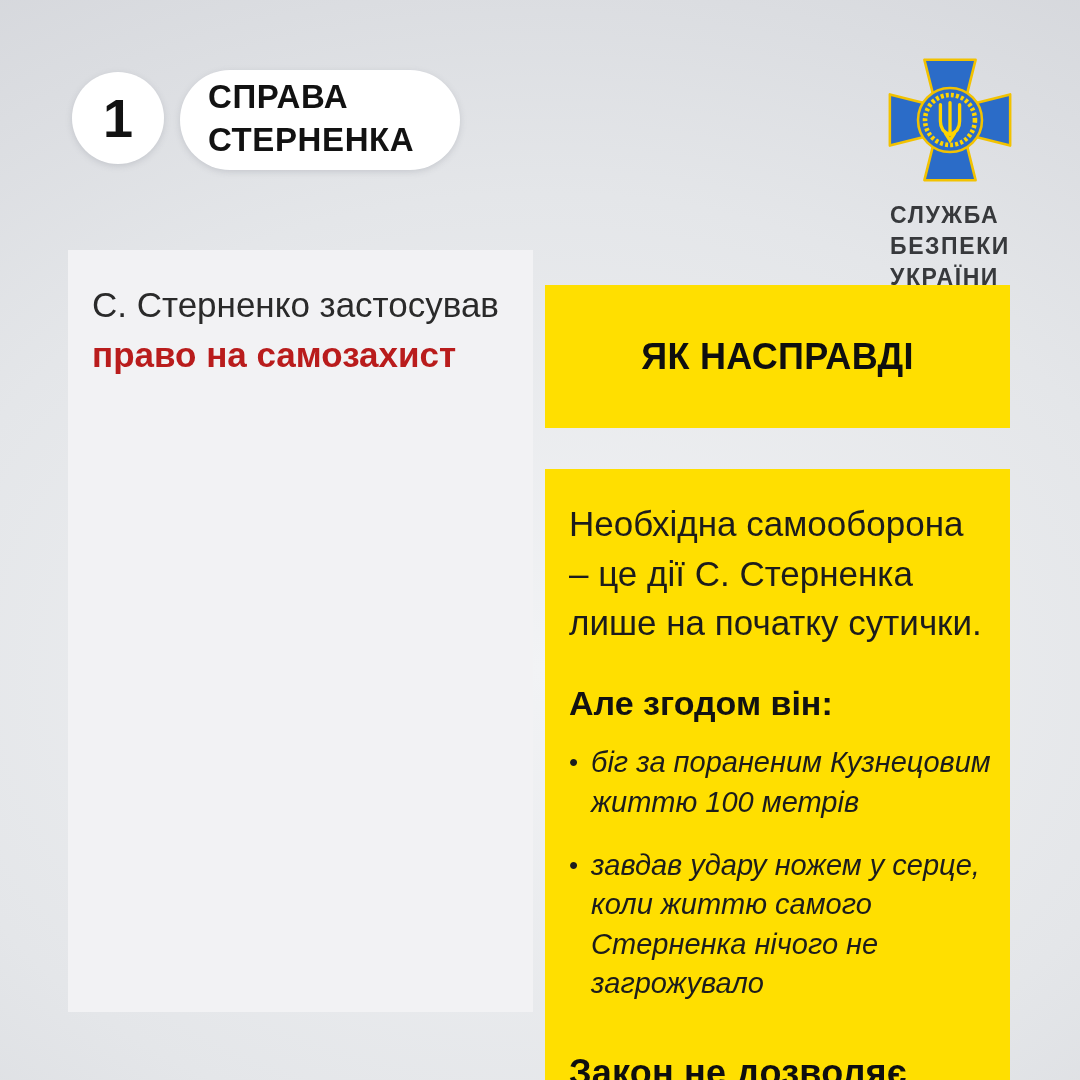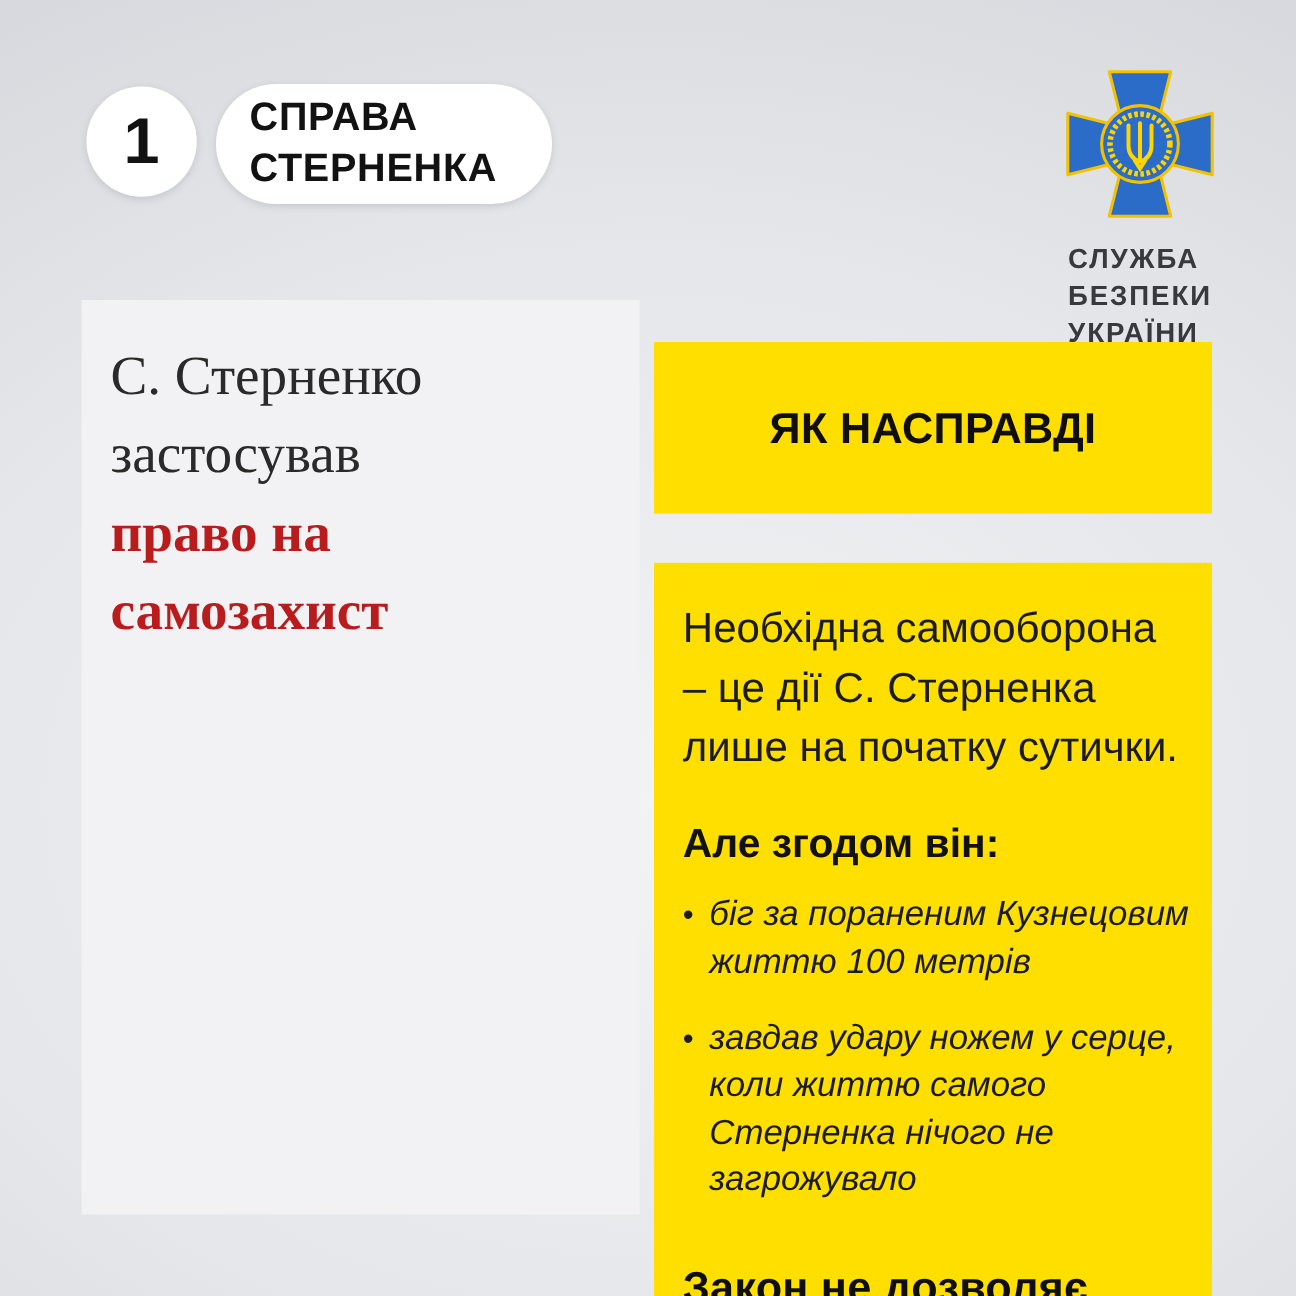--- a/index.html
+++ b/index.html
@@ -43,21 +43,21 @@
   .col{flex:1 1 0;display:flex;flex-direction:column;gap:6px;min-width:0;}
   .col-header{
     flex:0 0 143px;display:flex;align-items:center;justify-content:center;
     text-align:center;font-size:36px;font-weight:800;letter-spacing:.3px;
     line-height:1.32;color:#0f0f0f;padding:0 16px;box-sizing:border-box;
   }
   .col-body{flex:1 1 auto;box-sizing:border-box;padding:30px 18px 0 24px;}
   .col-claim .col-header,.col-claim .col-body{background:#f2f2f4;}
   .col-fact .col-header,.col-fact .col-body{background:#ffdf00;margin-top:35px;}
 
-  .claim-line{margin:0;font-size:46px;line-height:1.42;color:#2a2a2a;font-weight:400;font-family:Liberation Serif, serif;}
+  .claim-line{margin:0;font-size:35px;line-height:1.42;color:#2a2a2a;font-weight:400;}
   .claim-line.bold{font-weight:800;color:#b91c1c;}
 
   .fact-intro{margin:0 0 36px 0;font-size:35px;line-height:1.42;color:#1c1c1c;font-weight:400;}
   .fact-list-title{margin:0 0 20px 0;font-size:34px;font-weight:800;color:#121212;}
   .fact-list{list-style:none;margin:0 0 44px 0;padding:0;}
   .fact-list li{
     display:flex;gap:13px;align-items:flex-start;
     font-style:italic;font-size:29px;line-height:1.36;color:#1c1c1c;margin-bottom:24px;
   }
   .fact-list li:last-child{margin-bottom:0;}

